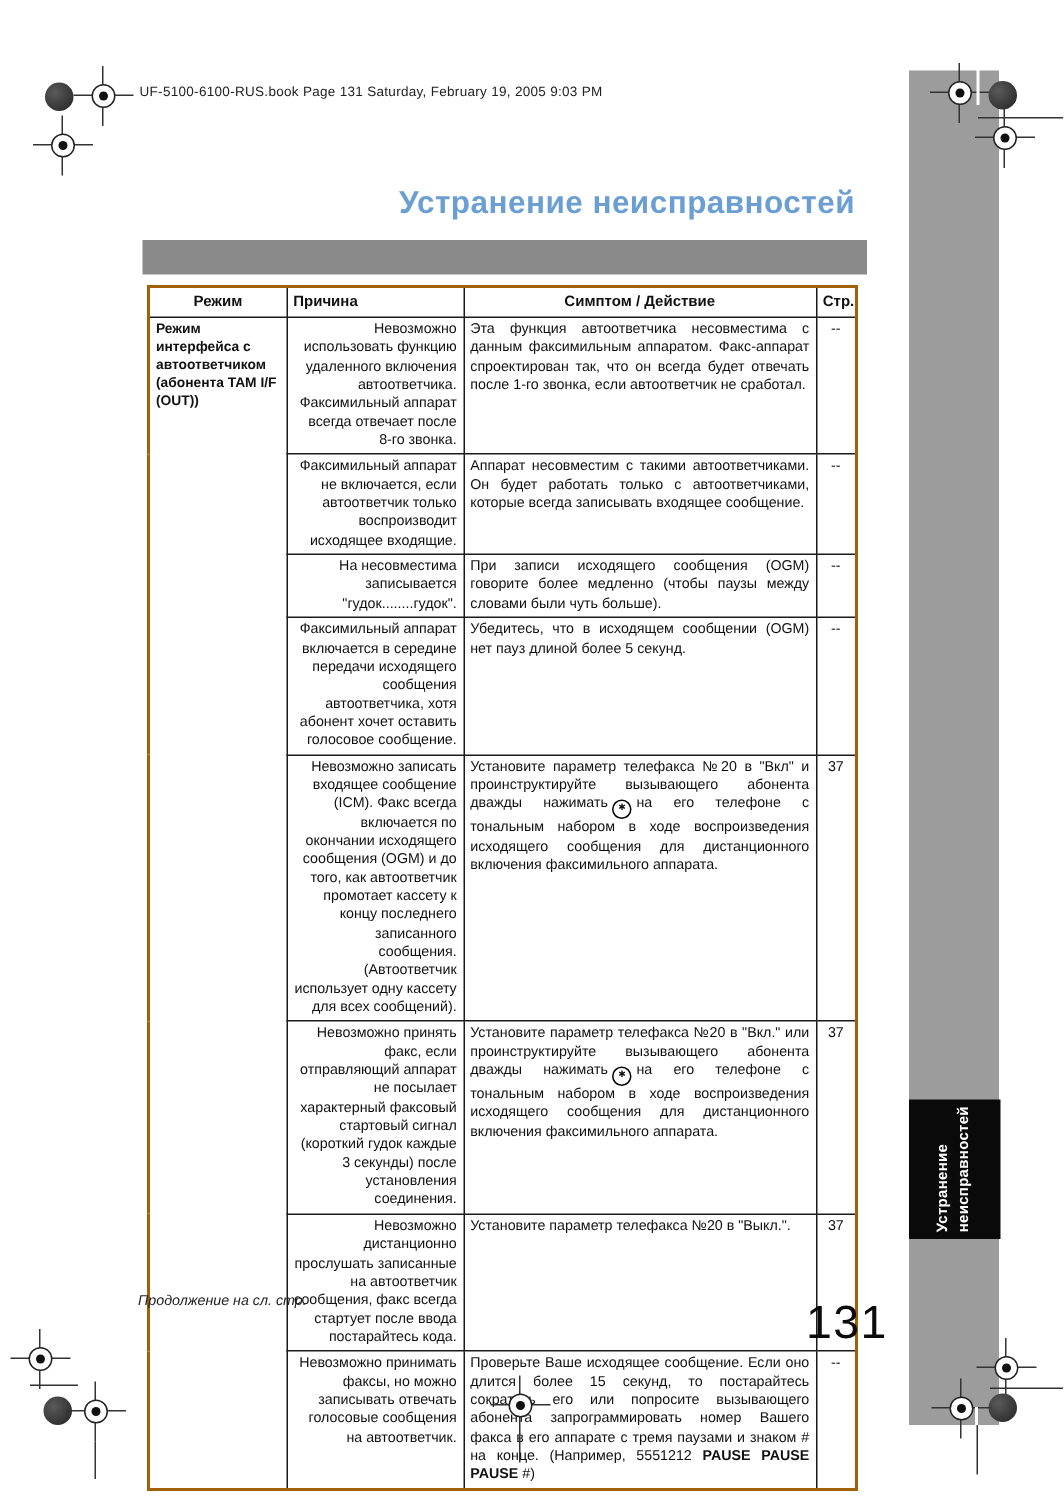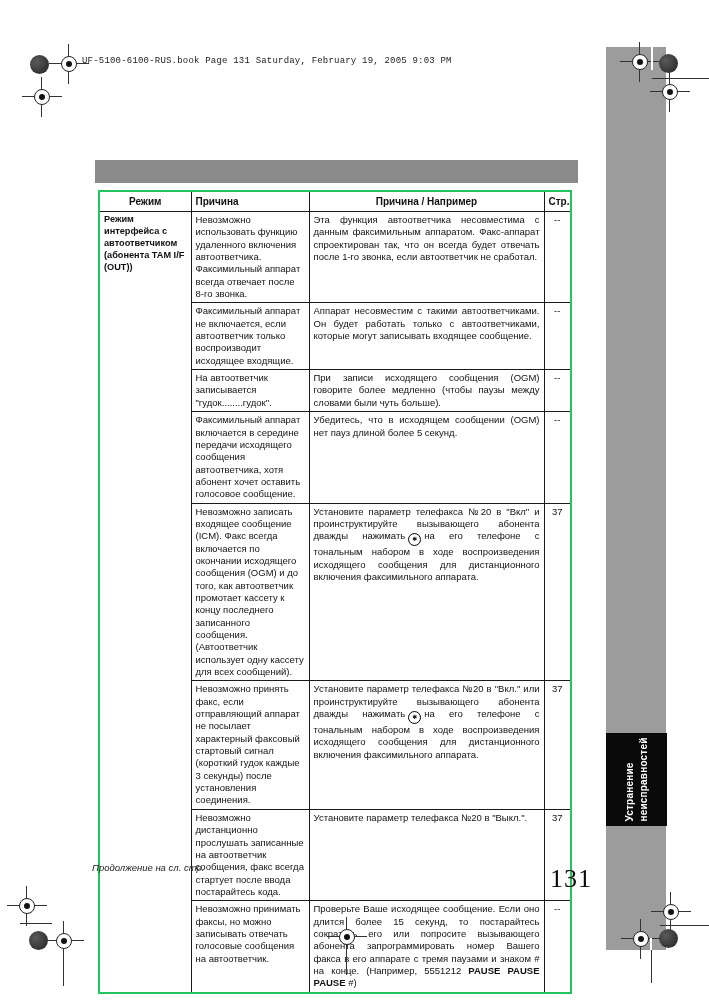--- a/index.html
+++ b/index.html
@@ -1,50 +1,50 @@
 <!DOCTYPE html>
 <html><head>
 <meta charset="utf-8">
 <style>
   html,body{margin:0;padding:0;background:#fff;}
   .page{position:relative;width:709px;height:1001px;background:#ffffff;overflow:hidden;
         font-family:"Liberation Sans", sans-serif;color:#111;}
 
   
-  .print-header{position:absolute;left:82px;top:56px;font-family:Liberation Mono, monospace;
+  .print-header{position:absolute;left:93px;top:56px;font-family:Liberation Sans, sans-serif;
         font-size:9px;color:#222;letter-spacing:.2px;}
 
   
   .title{position:absolute;right:139px;top:124px;margin:0;font-size:21px;font-weight:bold;
         color:#6b9fd3;letter-spacing:.3px;}
 
   
   .section-bar{position:absolute;left:95px;top:160px;width:483px;height:23px;background:#8a8a8a;}
 
   
   table.ts{position:absolute;left:98px;top:190px;width:472px;border-collapse:collapse;
-        table-layout:fixed;font-size:9.5px;line-height:1.3;border:2px solid #22c55e;}
+        table-layout:fixed;font-size:9.5px;line-height:1.3;border:2px solid #a16207;}
   table.ts th, table.ts td{border:1px solid #1a1a1a;vertical-align:top;padding:2px 4px;}
   table.ts thead th{font-weight:bold;font-size:10px;padding:3px 4px;height:13px;vertical-align:middle;}
   th.h-mode{text-align:center;}
   th.h-symptom{text-align:left;}
   th.h-cause{text-align:center;}
   th.h-page{text-align:right;padding:3px 1px;}
   td.mode{font-weight:bold;font-size:9.2px;padding:3px 3px;}
-  td.symptom{text-align:left;}
+  td.symptom{text-align:right;}
   td.cause{text-align:justify;padding:3px 5px;}
   td.pageref{text-align:center;padding:3px 1px;}
 
   .star-key{display:inline-block;width:11px;height:11px;border:1px solid #000;border-radius:50%;
         text-align:center;line-height:10px;font-size:6px;margin:0 3px;vertical-align:-2px;
         font-style:normal;background:#fff;}
 
   
   .continuation{position:absolute;left:92px;top:862px;font-style:italic;font-size:9.5px;color:#222;}
-  .page-number{position:absolute;right:117px;top:864px;font-size:26px;color:#0c0c0c;letter-spacing:1px;font-family:Liberation Serif, serif;}
+  .page-number{position:absolute;right:117px;top:864px;font-size:31px;color:#0c0c0c;letter-spacing:1px;}
 
   
   .edge-bar{position:absolute;left:606px;top:47px;width:60px;height:903px;background:#9c9c9c;}
   .side-tab{position:absolute;left:606px;top:733px;width:61px;height:93px;background:#0a0a0a;
         display:flex;align-items:center;justify-content:center;}
   .side-tab-text{transform:rotate(-90deg);color:#fff;font-weight:bold;font-size:10px;
         line-height:1.35;white-space:nowrap;text-align:left;letter-spacing:.2px;}
 
   
   .xhair{position:absolute;width:40px;height:40px;}
@@ -89,51 +89,52 @@
   <span class="line" style="left:652px;top:78px;width:57px;height:1px;"></span>
   <span class="xhair" style="left:650px;top:72px;">
       <span class="h"></span>
       <span class="v"></span>
       <span class="c"></span>
       <span class="d"></span>
     </span>
 
   <div class="print-header">UF-5100-6100-RUS.book  Page 131  Saturday, February 19, 2005  9:03 PM</div>
 
+  <h1 class="title">Устранение неисправностей</h1>
   <div class="section-bar"></div>
 
   <table class="ts">
     <colgroup>
         <col style="width:92px">
         <col style="width:118px">
         <col style="width:235px">
         <col style="width:27px">
       </colgroup>
     <thead>
       <tr>
         <th class="h-mode">Режим</th>
         <th class="h-symptom">Причина</th>
-        <th class="h-cause">Причина / Например</th>
+        <th class="h-cause">Симптом / Действие</th>
         <th class="h-page">Стр.</th>
       </tr>
     </thead>
     <tbody>
       <tr style="height:85px">
         <td class="mode" rowspan="8">Режим интерфейса с автоответчиком (абонента TAM I/F (OUT))</td>
         <td class="symptom">Невозможно использовать функцию удаленного включения автоответчика. Факсимильный аппарат всегда отвечает после 8-го звонка.</td>
         <td class="cause">Эта функция автоответчика несовместима с данным факсимильным аппаратом. Факс-аппарат спроектирован так, что он всегда будет отвечать после 1-го звонка, если автоответчик не сработал.</td>
         <td class="pageref">--</td>
       </tr>
       <tr style="height:60px">
         <td class="symptom">Факсимильный аппарат не включается, если автоответчик только воспроизводит исходящее входящие.</td>
-        <td class="cause">Аппарат несовместим с такими автоответчиками. Он будет работать только с автоответчиками, которые могут записывать входящее сообщение.</td>
+        <td class="cause">Аппарат несовместим с такими автоответчиками. Он будет работать только с автоответчиками, которые всегда записывать входящее сообщение.</td>
         <td class="pageref">--</td>
       </tr>
       <tr style="height:36px">
-        <td class="symptom">На автоответчик записывается "гудок........гудок".</td>
+        <td class="symptom">На несовместима записывается "гудок........гудок".</td>
         <td class="cause">При записи исходящего сообщения (OGM) говорите более медленно (чтобы паузы между словами были чуть больше).</td>
         <td class="pageref">--</td>
       </tr>
       <tr style="height:72px">
         <td class="symptom">Факсимильный аппарат включается в середине передачи исходящего сообщения автоответчика, хотя абонент хочет оставить голосовое сообщение.</td>
         <td class="cause">Убедитесь, что в исходящем сообщении (OGM) нет пауз длиной более 5 секунд.</td>
         <td class="pageref">--</td>
       </tr>
       <tr style="height:163px">
         <td class="symptom">Невозможно записать входящее сообщение (ICM). Факс всегда включается по окончании исходящего сообщения (OGM) и до того, как автоответчик промотает кассету к концу последнего записанного сообщения. (Автоответчик использует одну кассету для всех сообщений).</td>

